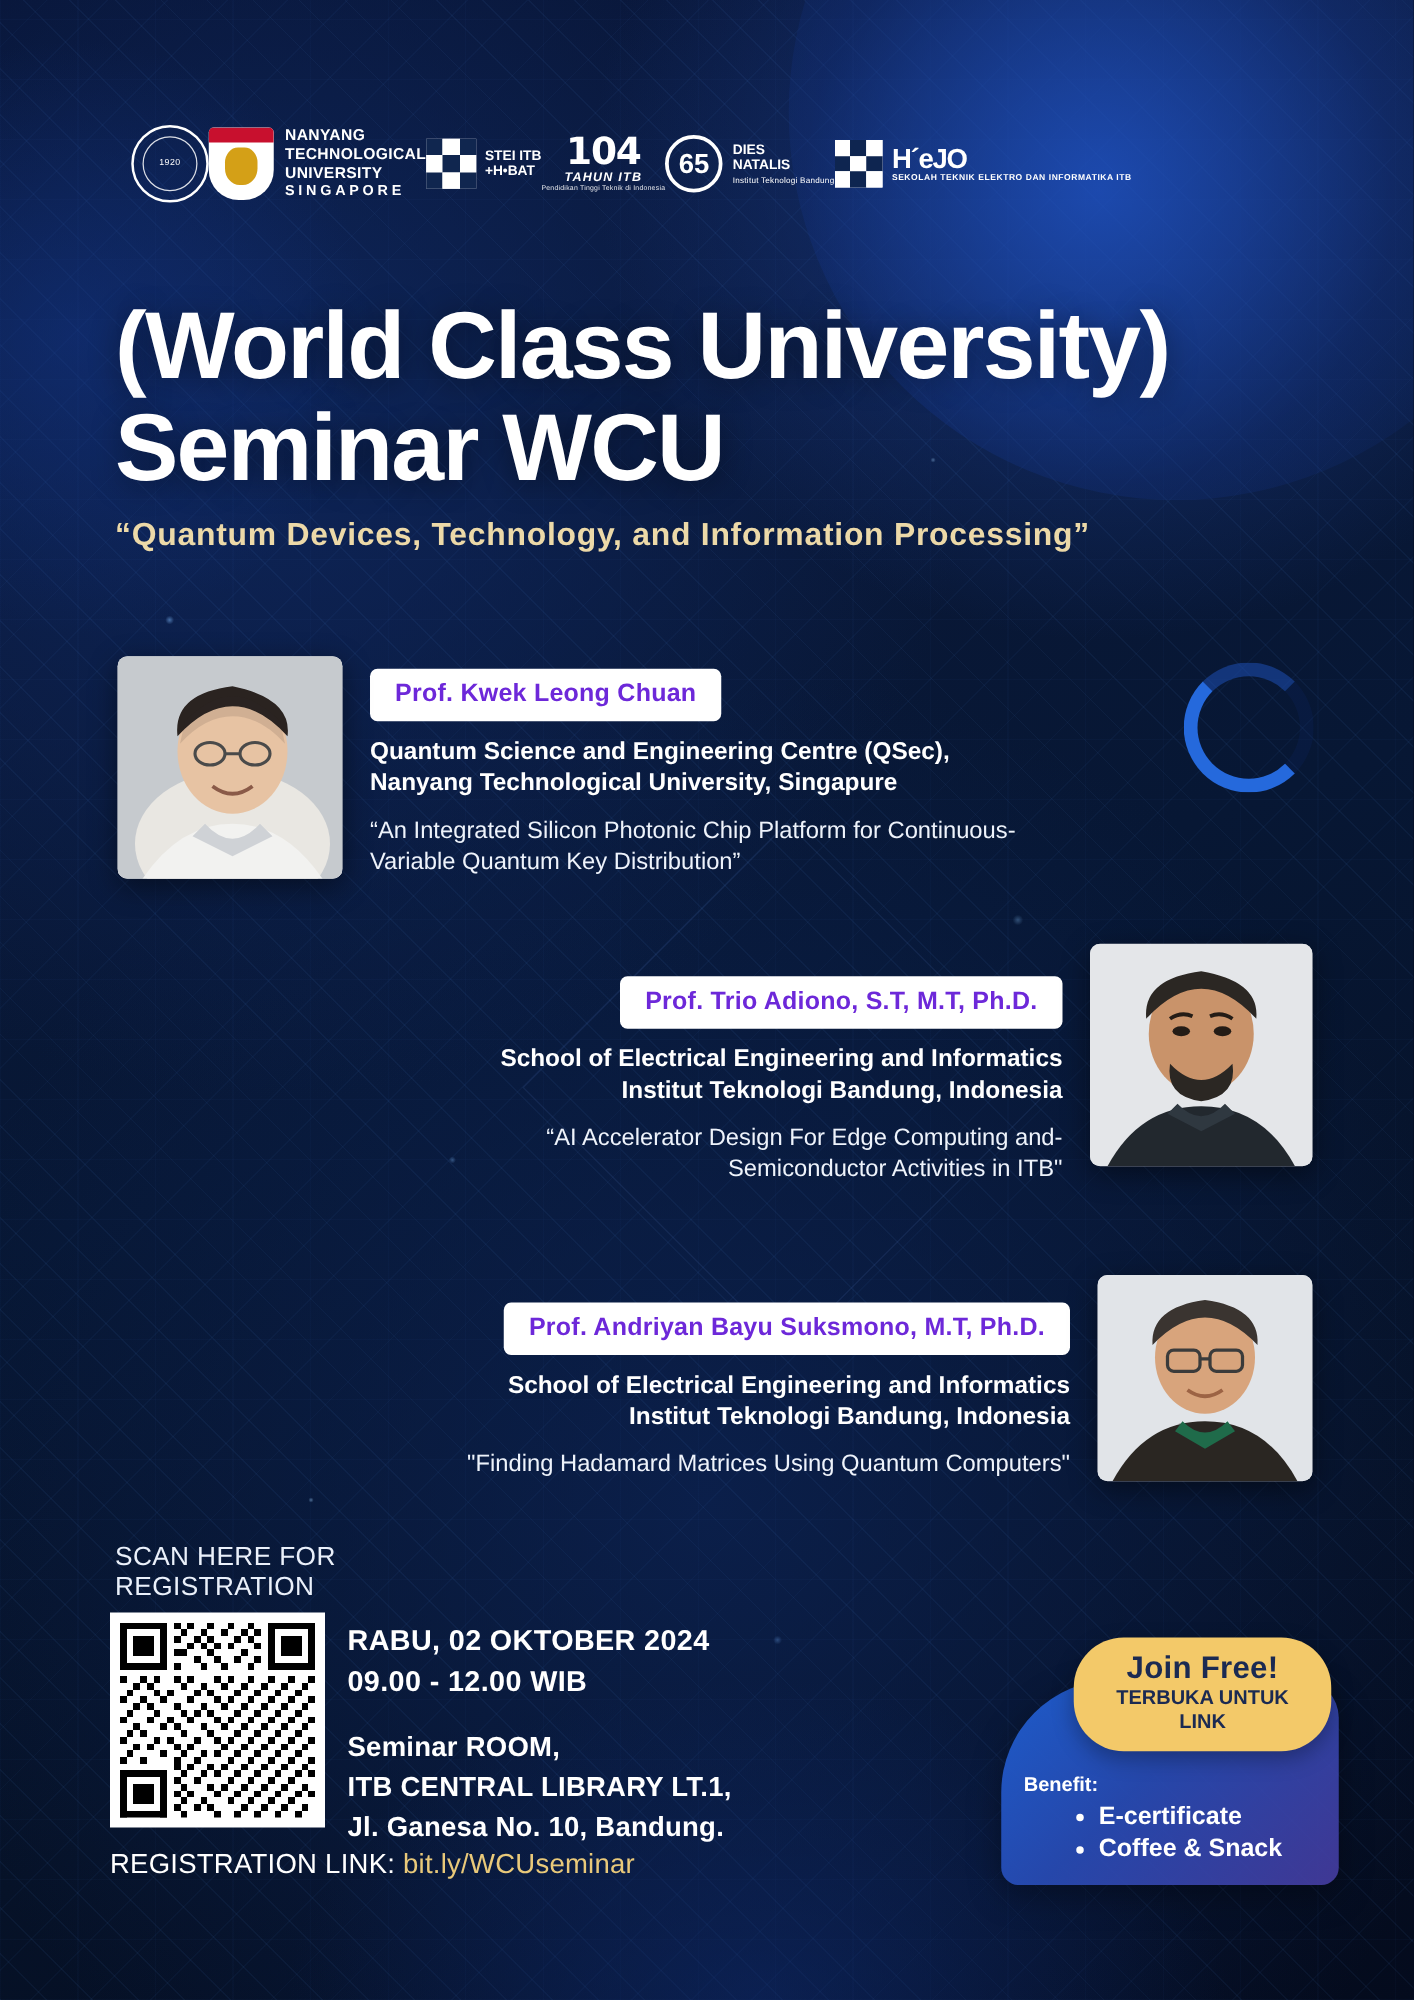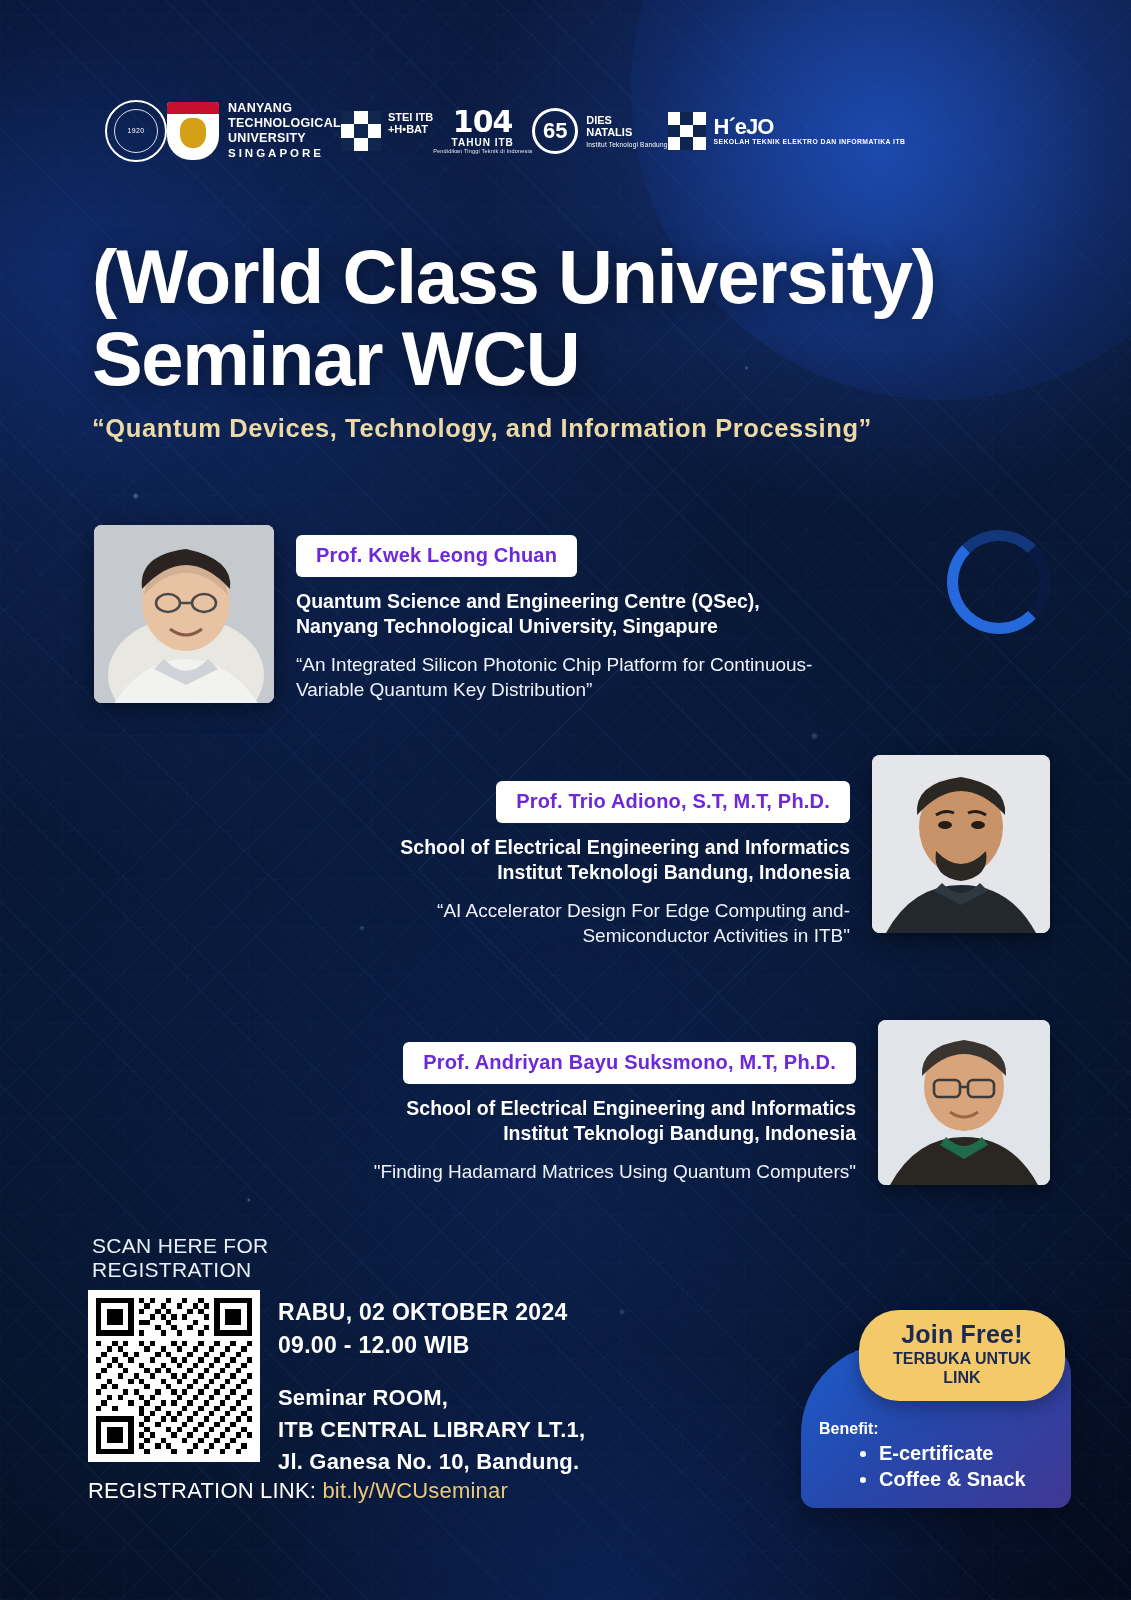--- a/index.html
+++ b/index.html
@@ -91,31 +91,31 @@
     position: relative;
     overflow: hidden;
   }
   .ntu-crest .bar { position:absolute; left:0; right:0; height: 12px; top: 0; background: #c8102e; }
   .ntu-crest .lion {
     position:absolute; left:50%; top: 16px; transform: translateX(-50%);
     width: 26px; height: 30px; background: #d4a017; border-radius: 40% 40% 45% 45%;
   }
   .ntu-text { color:#fff; font-weight: 700; font-size: 12.5px; line-height: 1.18; letter-spacing: .3px; }
   .ntu-text .sg { display:block; font-size: 11.5px; letter-spacing: 3px; margin-top: 2px; }
-  .logo-stei { display:flex; align-items:flex-start; gap:7px; color:#fff; }
+  .logo-stei { display:flex; align-items:center; gap:7px; color:#fff; }
   .stei-mark {
     width: 40px; height: 40px; background:#ffffff;
     display:grid; grid-template-columns: repeat(3,1fr); grid-template-rows: repeat(3,1fr);
   }
   .stei-mark i { background: #10264f; }
   .stei-mark i:nth-child(2), .stei-mark i:nth-child(4), .stei-mark i:nth-child(6), .stei-mark i:nth-child(8) { background:#fff; }
   .stei-label { font-size: 11px; font-weight: 700; line-height: 1.12; }
   .logo-104 { color:#fff; text-align:center; }
   .logo-104 .num { font-size: 30px; font-weight: 800; letter-spacing: -1px; line-height: .95; font-family: "DejaVu Sans", sans-serif; }
-  .logo-104 .sub { font-size: 10px; font-weight: 700; letter-spacing: 1px; }
+  .logo-104 .sub { font-size: 10px; font-weight: 700; letter-spacing: 1px; font-style: italic; }
   .logo-104 .tiny { font-size: 5.5px; letter-spacing: .2px; opacity: .9; }
   .logo-dies { display:flex; align-items:center; gap:8px; color:#fff; }
   .dies-ring {
     width: 46px; height: 46px; border-radius: 50%;
     border: 3px solid #ffffff; display:flex; align-items:center; justify-content:center;
     font-size: 22px; font-weight: 800;
   }
   .dies-txt { font-size: 11px; font-weight: 800; line-height: 1.1; }
   .dies-txt .sm { display:block; font-size: 6.5px; font-weight: 500; letter-spacing: .2px; margin-top:2px; }
   .logo-hejo { display:flex; align-items:center; gap:8px; color:#fff; }

